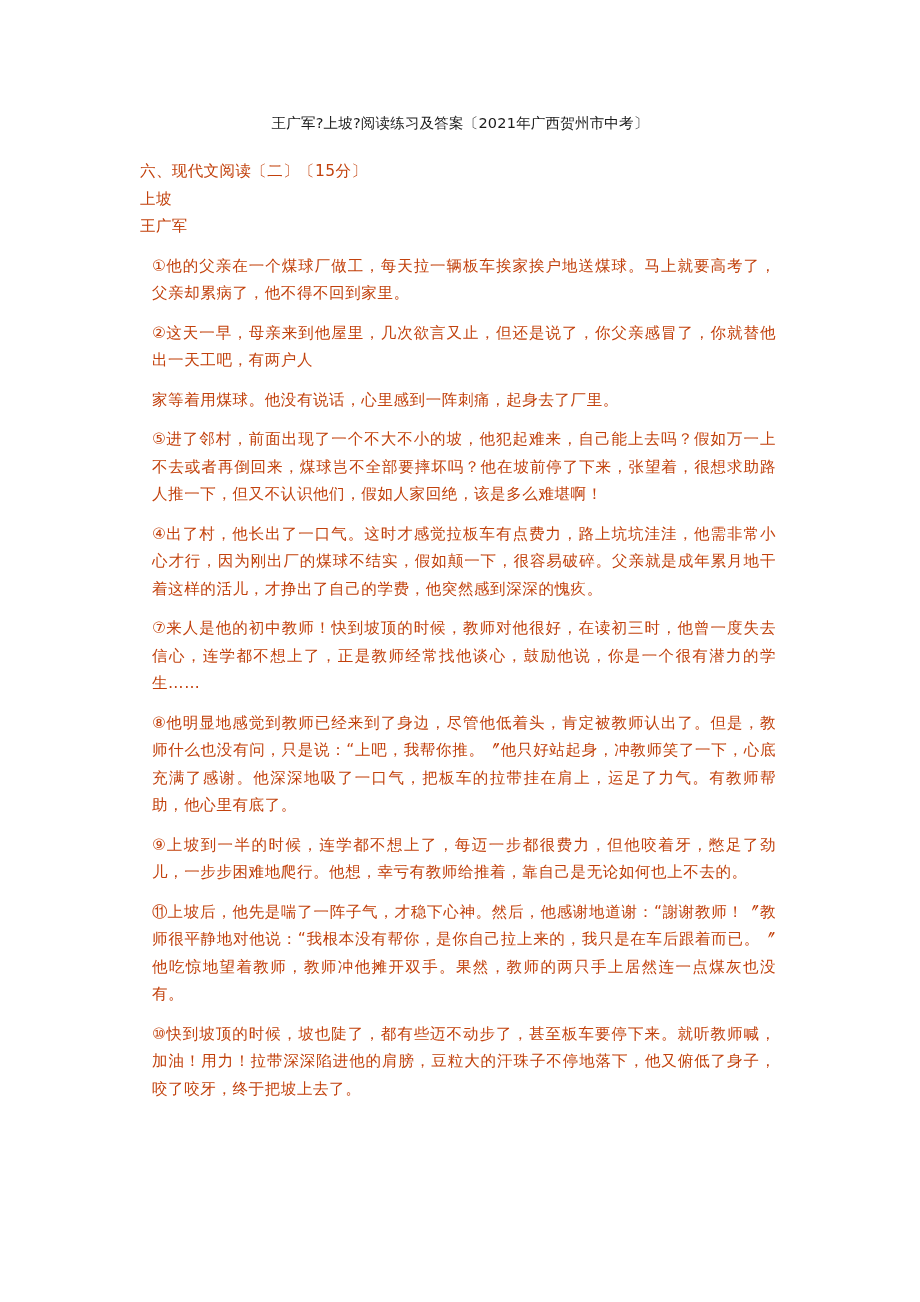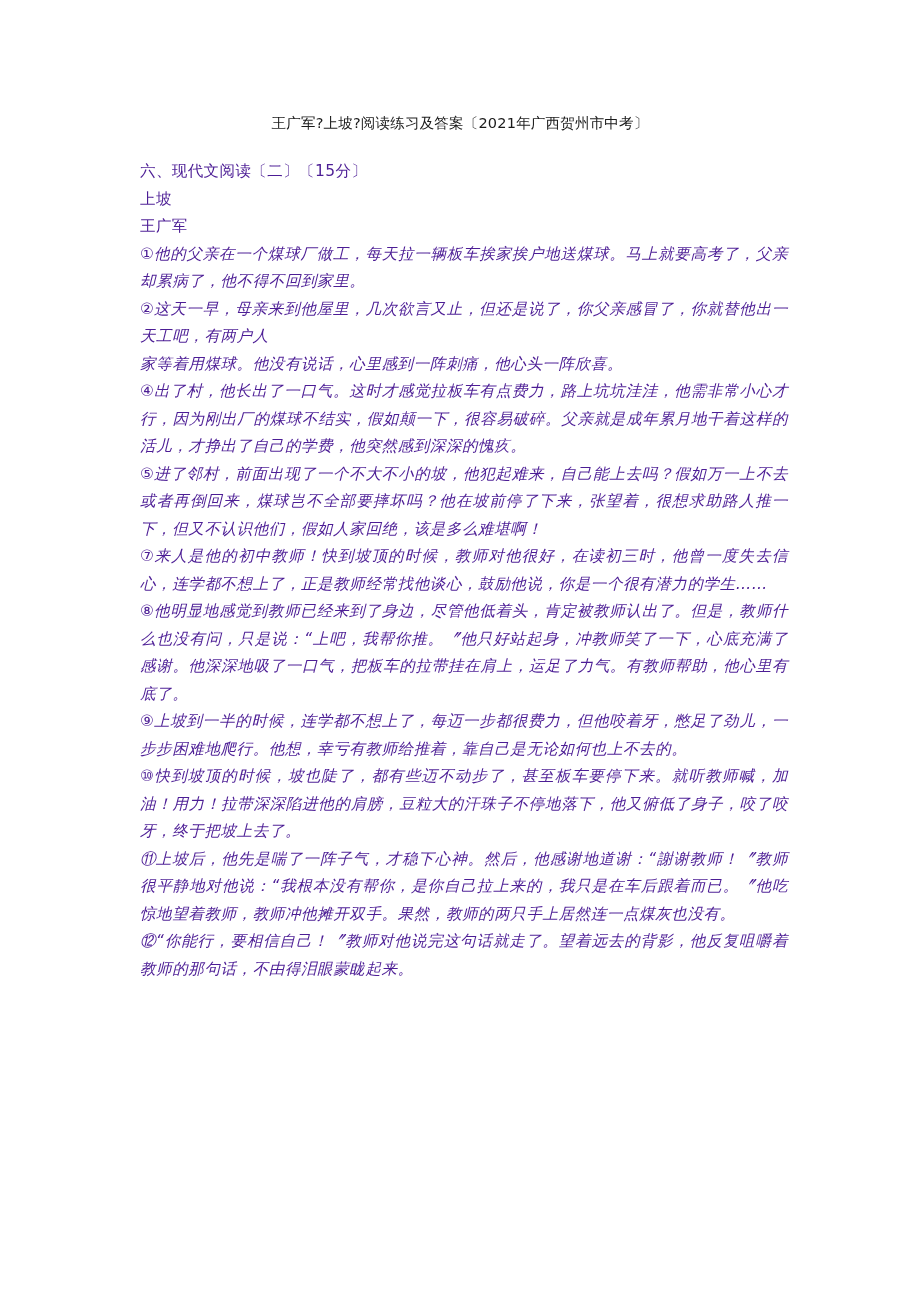--- a/index.html
+++ b/index.html
@@ -2,23 +2,23 @@
 <html><head>
 <meta charset="utf-8">
 <style>
   html, body { margin: 0; padding: 0; background: #ffffff; }
   body { width: 920px; height: 1302px; position: relative; overflow: hidden;
          font-family: "DejaVu Sans", "Liberation Sans", sans-serif; color: #111; }
   .page { position: absolute; left: 0; top: 0; width: 920px; height: 1302px; }
   .title { position: absolute; top: 114px; left: 0; width: 920px; text-align: center;
            font-size: 14.5px; letter-spacing: 0.2px; color: #1a1a1a; }
   .content { position: absolute; left: 140px; top: 158px; width: 648px;
-             font-size: 15.5px; line-height: 27.5px; color: #4c1d95; }
+             font-size: 15.5px; line-height: 27.5px; color: #c2410c; }
   .line { white-space: pre; display: block; }
-  .para { margin: 0; text-align: justify; font-style: italic; }
+  .para { margin: 12px; text-align: justify; }
   .para-text { letter-spacing: 0.6px; }
   .meta { letter-spacing: 0.4px; }
   .source { margin-left: -4px; letter-spacing: 0.3px; }
 </style>
 </head>
 <body>
 
 <div class="page">
   <div class="title">王广军?上坡?阅读练习及答案〔2021年广西贺州市中考〕</div>
 
@@ -27,41 +27,38 @@
     <div class="line meta">上坡</div>
     <div class="line meta">王广军</div>
 
     <div class="para">
       <span>①</span><span class="para-text">他的父亲在一个煤球厂做工，每天拉一辆板车挨家挨户地送煤球。马上就要高考了，父亲却累病了，他不得不回到家里。</span>
     </div>
     <div class="para">
       <span>②</span><span class="para-text">这天一早，母亲来到他屋里，几次欲言又止，但还是说了，你父亲感冒了，你就替他出一天工吧，有两户人</span>
     </div>
     <div class="para">
-      <span class="para-text">家等着用煤球。他没有说话，心里感到一阵刺痛，他心头一阵欣喜。</span>
+      <span class="para-text">家等着用煤球。他没有说话，心里感到一阵刺痛，起身去了厂里。</span>
+    </div>
+    <div class="para">
+      <span>⑤</span><span class="para-text">进了邻村，前面出现了一个不大不小的坡，他犯起难来，自己能上去吗？假如万一上不去或者再倒回来，煤球岂不全部要摔坏吗？他在坡前停了下来，张望着，很想求助路人推一下，但又不认识他们，假如人家回绝，该是多么难堪啊！</span>
     </div>
     <div class="para">
       <span>④</span><span class="para-text">出了村，他长出了一口气。这时才感觉拉板车有点费力，路上坑坑洼洼，他需非常小心才行，因为刚出厂的煤球不结实，假如颠一下，很容易破碎。父亲就是成年累月地干着这样的活儿，才挣出了自己的学费，他突然感到深深的愧疚。</span>
-    </div>
-    <div class="para">
-      <span>⑤</span><span class="para-text">进了邻村，前面出现了一个不大不小的坡，他犯起难来，自己能上去吗？假如万一上不去或者再倒回来，煤球岂不全部要摔坏吗？他在坡前停了下来，张望着，很想求助路人推一下，但又不认识他们，假如人家回绝，该是多么难堪啊！</span>
     </div>
     <div class="para">
       <span>⑦</span><span class="para-text">来人是他的初中教师！快到坡顶的时候，教师对他很好，在读初三时，他曾一度失去信心，连学都不想上了，正是教师经常找他谈心，鼓励他说，你是一个很有潜力的学生……</span>
     </div>
     <div class="para">
       <span>⑧</span><span class="para-text">他明显地感觉到教师已经来到了身边，尽管他低着头，肯定被教师认出了。但是，教师什么也没有问，只是说：“上吧，我帮你推。〞他只好站起身，冲教师笑了一下，心底充满了感谢。他深深地吸了一口气，把板车的拉带挂在肩上，运足了力气。有教师帮助，他心里有底了。</span>
     </div>
     <div class="para">
       <span>⑨</span><span class="para-text">上坡到一半的时候，连学都不想上了，每迈一步都很费力，但他咬着牙，憋足了劲儿，一步步困难地爬行。他想，幸亏有教师给推着，靠自己是无论如何也上不去的。</span>
     </div>
     <div class="para">
-      <span>⑩</span><span class="para-text">快到坡顶的时候，坡也陡了，都有些迈不动步了，甚至板车要停下来。就听教师喊，加油！用力！拉带深深陷进他的肩膀，豆粒大的汗珠子不停地落下，他又俯低了身子，咬了咬牙，终于把坡上去了。</span>
-    </div>
-    <div class="para">
       <span>⑪</span><span class="para-text">上坡后，他先是喘了一阵子气，才稳下心神。然后，他感谢地道谢：“謝谢教师！〞教师很平静地对他说：“我根本没有帮你，是你自己拉上来的，我只是在车后跟着而已。〞他吃惊地望着教师，教师冲他摊开双手。果然，教师的两只手上居然连一点煤灰也没有。</span>
     </div>
     <div class="para">
-      <span>⑫</span><span class="para-text">“你能行，要相信自己！〞教师对他说完这句话就走了。望着远去的背影，他反复咀嚼着教师的那句话，不由得泪眼蒙眬起来。</span>
+      <span>⑩</span><span class="para-text">快到坡顶的时候，坡也陡了，都有些迈不动步了，甚至板车要停下来。就听教师喊，加油！用力！拉带深深陷进他的肩膀，豆粒大的汗珠子不停地落下，他又俯低了身子，咬了咬牙，终于把坡上去了。</span>
     </div>
 
   </div>
 </div>
 
 </body></html>

